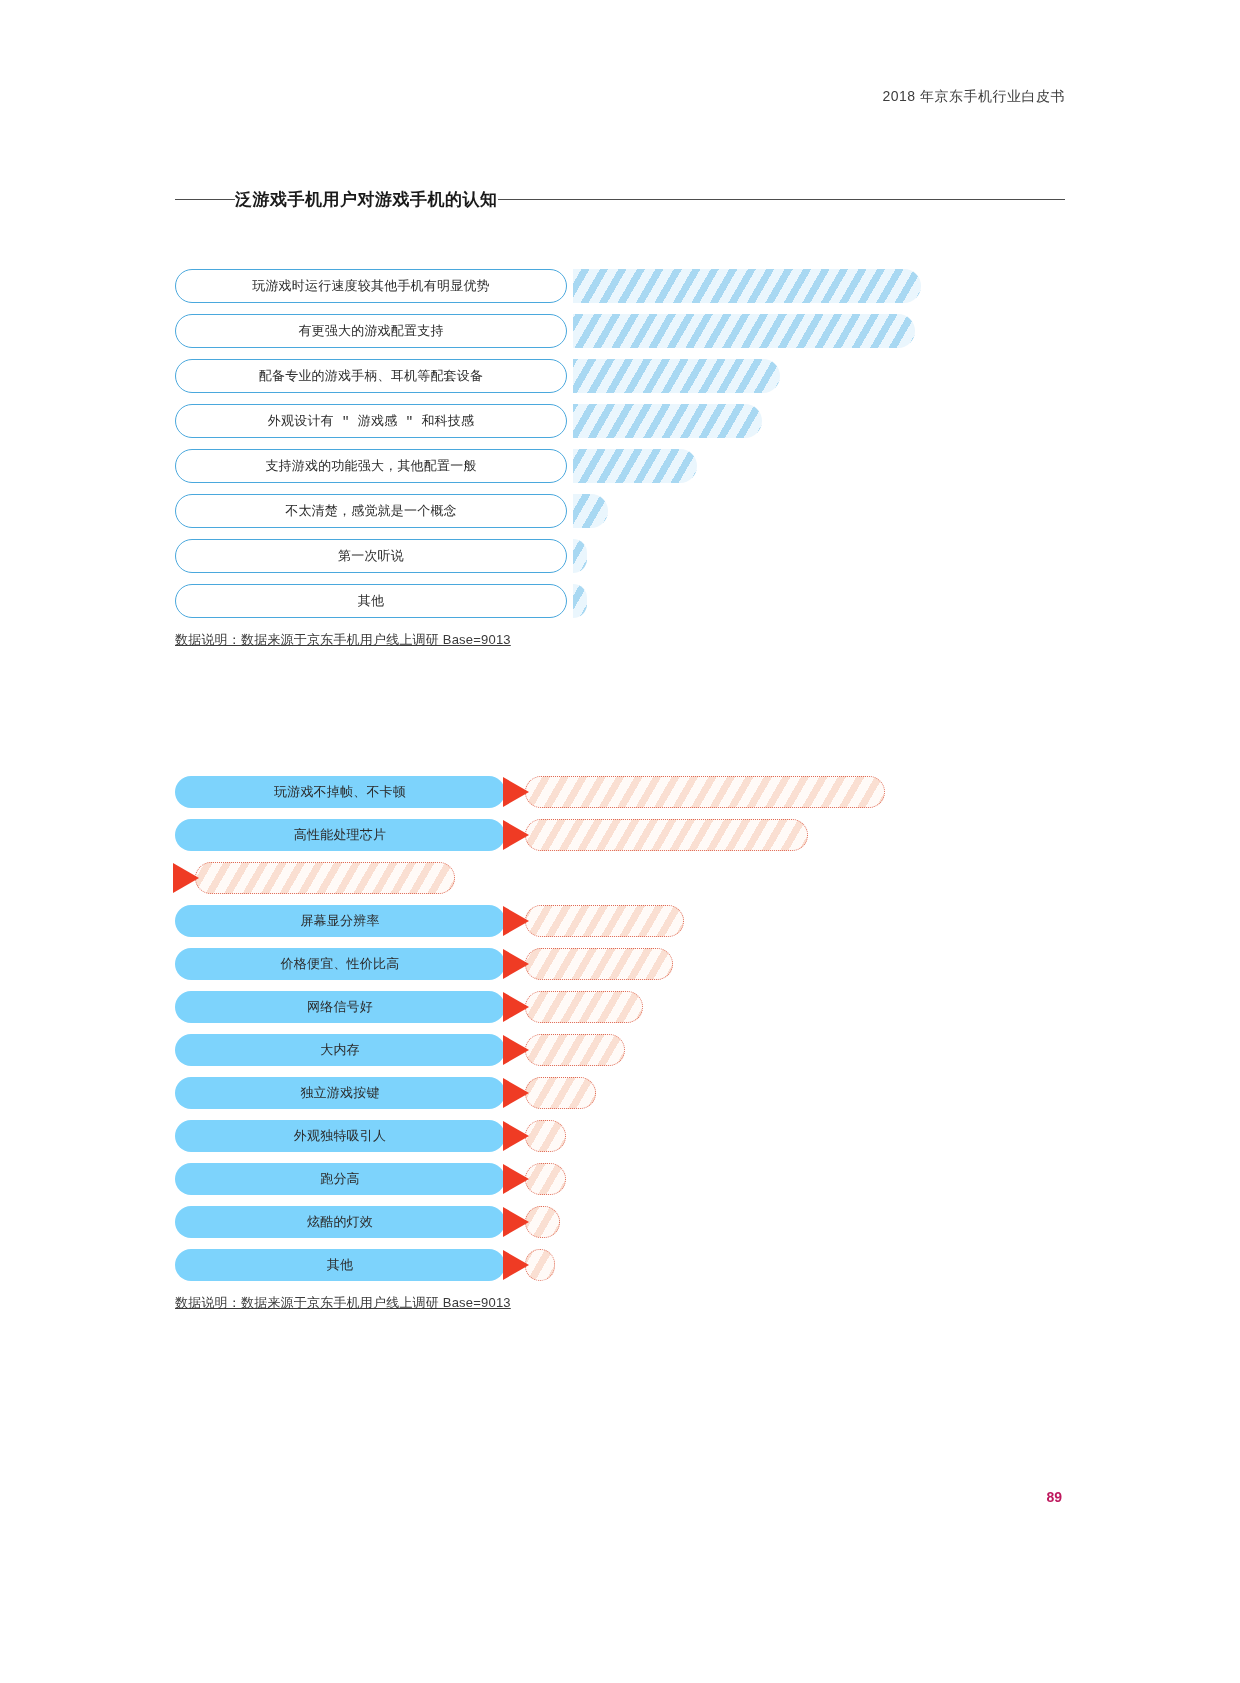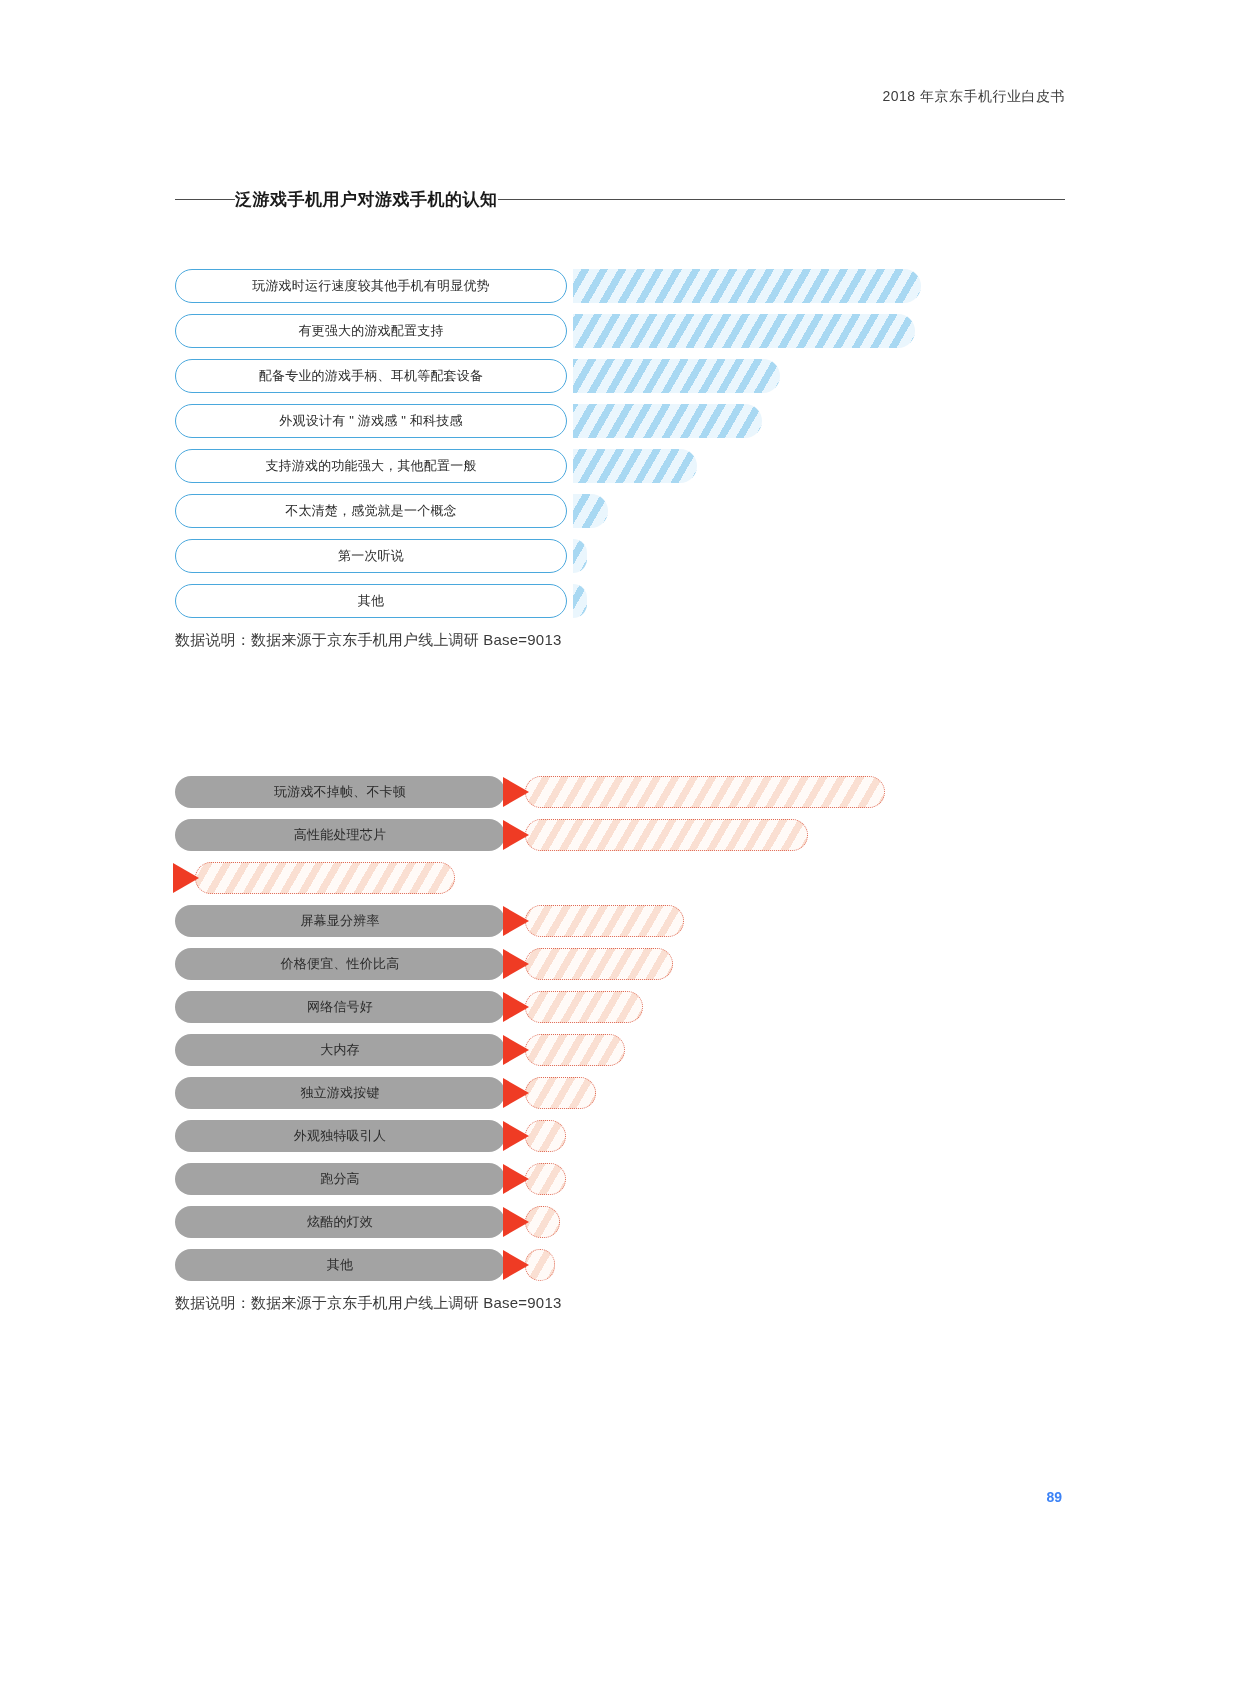--- a/index.html
+++ b/index.html
@@ -28,21 +28,21 @@
   }
   .sec-rule { flex:1 1 auto; height:1px; background:#4d4d4d; }
   .sec-rule.short { flex:0 0 60px; }
   .sec-title {
     font-size:17px; font-weight:bold; color:#1a1a1a;
     white-space:nowrap; letter-spacing:.5px;
   }
 
   
   .rows { position:relative; width:890px; }
-  .row { position:relative; display:flex; align-items:center; }
+  .row { position:relative; display:flex; align-items:center;font-family:Liberation Mono, monospace; }
 
   
   .c1 .row { height:45px; }
   .c1-label {
     width:392px; height:34px; flex:0 0 392px;
     border:1.4px solid #4aa8dd; border-radius:17px;
     background:#ffffff;
     display:flex; align-items:center; justify-content:center;
     font-size:13px; color:#2b2b2b; letter-spacing:.2px;
   }
@@ -56,21 +56,21 @@
        #a8d8f2 0px, #a8d8f2 7px,
        #eaf6fd 7px, #eaf6fd 16px);
     min-width:14px;
   }
 
   
   .c2 .row { height:43px; }
   .c2-label {
     width:330px; height:32px; flex:0 0 330px;
     border-radius:16px;
-    background:#a3a3a3;
+    background:#7dd3fc;
     display:flex; align-items:center; justify-content:center;
     font-size:13px; color:#2b2b2b; letter-spacing:.2px;
   }
   .c2-arrow {
     flex:0 0 0; width:0; height:0; margin-left:-2px;
     border-top:15px solid transparent;
     border-bottom:15px solid transparent;
     border-left:26px solid #ef3b24;
     position:relative; z-index:3;
   }
@@ -81,27 +81,28 @@
     border-radius:16px;
     background-color:#fdf4f0;
     background-image:repeating-linear-gradient(
        -60deg,
        #fadfd2 0px, #fadfd2 7px,
        #fffaf7 7px, #fffaf7 16px);
     min-width:26px;
   }
 
   .note {
-    font-size:15px; color:#3a3a3a; letter-spacing:.2px;
+    font-size:13px; color:#3a3a3a; letter-spacing:.2px;
     margin-top:8px;
+    text-decoration:underline;
   }
 
   .page-number {
     position:absolute; right:178px; bottom:178px;
-    font-size:14px; font-weight:bold; color:#3b82f6;
+    font-size:14px; font-weight:bold; color:#be185d;
   }
 </style>
 </head>
 <body>
 
 <div class="page">
 
   <div class="page-header">2018 年京东手机行业白皮书</div>
 
   <div class="section" style="top:188px;">

